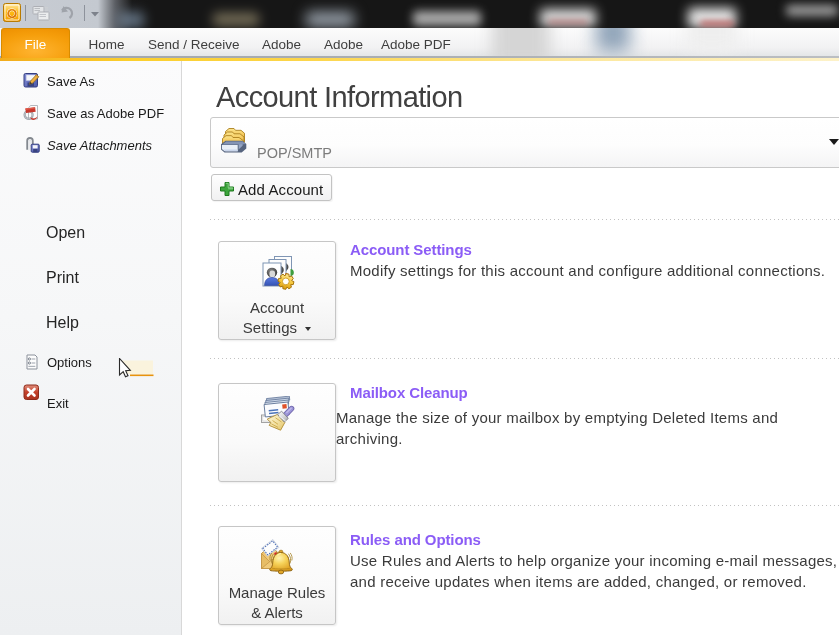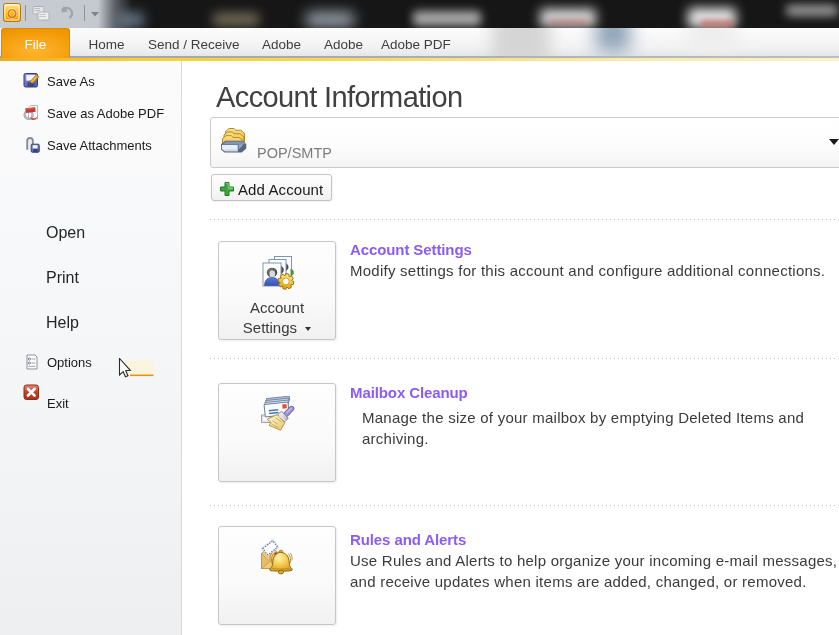--- a/index.html
+++ b/index.html
@@ -192,21 +192,21 @@
       <rect x="1" y="1" width="14.5" height="14.5" rx="2.5" fill="url(#exg)" stroke="#8e2b1a"></rect>
       <path d="M 5 5 L 11.5 11.5 M 11.5 5 L 5 11.5" stroke="#fff" stroke-width="2.6" stroke-linecap="round"></path>
     </svg>
     <svg class="abs" style="left:117px;top:300px;" width="40" height="24" viewBox="0 0 40 24">
       <rect x="4" y="2.5" width="32" height="13.5" fill="#faf3dd"></rect>
       <rect x="13" y="16.5" width="23.5" height="1.6" fill="#e8930c"></rect>
       <path d="M 2.5 0.5 L 2.5 17 L 6.2 13.7 L 8.5 18.8 L 11 17.7 L 8.7 12.7 L 13.3 12.3 Z" fill="#ffffff" stroke="#2a2a2a" stroke-width="1.1"></path>
     </svg>
     <div class="navsmall" style="top:16px;">Save As</div>
     <div class="navsmall" style="top:48px;">Save as Adobe PDF</div>
-    <div class="navsmall" style="top:80px;">Save Attachments</div>
+    <div class="navsmall" style="top:80px;font-style:italic;">Save Attachments</div>
     <div class="navbig" style="top:166px;">Open</div>
     <div class="navbig" style="top:211px;">Print</div>
     <div class="navbig" style="top:256px;">Help</div>
     <div class="navsmall" style="top:297px;">Options</div>
     <div class="navsmall" style="top:338px;">Exit</div>
   </div>
 
   <div id="main" class="abs"></div>
 </div>
 
@@ -319,21 +319,21 @@
     <line x1="27" y1="18.2" x2="32.5" y2="12.6" stroke="#6f66ab" stroke-width="5.6" stroke-linecap="round"></line>
     <line x1="27" y1="18.2" x2="32.5" y2="12.6" stroke="#9c95d8" stroke-width="4" stroke-linecap="round"></line>
     <line x1="27.8" y1="16.6" x2="32.2" y2="12.2" stroke="#bfb9ea" stroke-width="1.4" stroke-linecap="round"></line>
     <path d="M 18.4 18.4 L 8.2 23.2 L 11.8 26.4 L 10.2 29.4 L 21.6 34.2 L 25.9 26.4 Z" fill="url(#brist)" stroke="#b28f35" stroke-width="0.9" stroke-linejoin="round"></path>
     <path d="M 13.5 24.5 l 5.5 3.8 M 16.5 21.8 l 6 4.2 M 12.3 27.8 l 6.8 3.6" stroke="#c8a23f" stroke-width="0.8" fill="none"></path>
     <path d="M 18.6 18.6 L 25.3 26.1 L 29.3 22.4 L 22.6 15.2 Z" fill="url(#ferr)" stroke="#83858a" stroke-width="0.9" stroke-linejoin="round"></path>
     <line x1="20.2" y1="20.2" x2="26.6" y2="24.9" stroke="#fdfdfd" stroke-width="1" opacity="0.9"></line>
   </svg>
 </div>
 <div class="sechead" style="left:350px;top:384px;">Mailbox Cleanup</div>
-<div class="secdesc" style="left:362px;top:407px;">Manage the size of your mailbox by emptying Deleted Items and<br>archiving.</div>
+<div class="secdesc" style="left:336px;top:407px;">Manage the size of your mailbox by emptying Deleted Items and<br>archiving.</div>
 
 <div class="bigbtn" style="top:526px;">
   <svg class="abs" style="left:38px;top:11px;" width="40" height="38" viewBox="0 0 40 38">
     <defs>
       <linearGradient id="envg" x1="0" y1="0" x2="1" y2="0.3">
         <stop offset="0" stop-color="#eebf6a"></stop>
           <stop offset="1" stop-color="#f3d58d"></stop>
       </linearGradient>
       <radialGradient id="bellg" cx="0.42" cy="0.3" r="0.85">
         <stop offset="0" stop-color="#fdf3b3"></stop>
@@ -354,15 +354,16 @@
     <g stroke="#a8862e" stroke-width="1" fill="none" opacity="0.85">
       <path d="M 17.3 27 c -1.6 -2.5 -1.6 -6.5 0.6 -9.5 M 15 25.5 c -1.3 -3.5 -0.6 -7 1.6 -9.8 M 13.2 22.5 c -0.8 -2.8 0 -5.4 1.6 -7.6"></path>
       <path d="M 30.7 27 c 1.6 -2.5 1.6 -6.5 -0.6 -9.5 M 33 25.5 c 1.3 -3.5 0.6 -7 -1.6 -9.8 M 34.8 22.5 c 0.8 -2.8 0 -5.4 -1.6 -7.6"></path>
     </g>
     <rect x="22.3" y="12.3" width="3.4" height="3.2" rx="1.2" fill="#dca62e" stroke="#97680f" stroke-width="0.7"></rect>
     <path d="M 24 14.5 c 4.8 0 8 3.8 8.3 10.5 c 0.1 2.6 0.9 4.3 2.5 5.6 c 0.9 0.7 0.6 1.8 -0.7 2.1 c -2.6 0.6 -17.6 0.6 -20.2 0 c -1.3 -0.3 -1.6 -1.4 -0.7 -2.1 c 1.6 -1.3 2.4 -3 2.5 -5.6 c 0.3 -6.7 3.5 -10.5 8.3 -10.5 z" fill="url(#bellg)" stroke="#8a6010" stroke-width="0.9"></path>
     <path d="M 15.2 30.2 c 2.3 1.1 15.3 1.1 17.6 0" fill="none" stroke="#b07f17" stroke-width="0.9" opacity="0.8"></path>
     <ellipse cx="24" cy="34" rx="2.7" ry="1.9" fill="#e2a82a" stroke="#8a6010" stroke-width="0.8"></ellipse>
     <path d="M 20.5 17.5 c 0.9 -1.3 2.1 -2 3.4 -2.1" fill="none" stroke="#fdf3b3" stroke-width="1.3"></path>
   </svg>
-</div>
-<div class="sechead" style="left:350px;top:531px;">Rules and Alerts</div>
+  <div class="lbl" style="top:56px;">Manage Rules<br>&amp; Alerts</div>
+</div>
+<div class="sechead" style="left:350px;top:531px;">Rules and Options</div>
 <div class="secdesc" style="left:350px;top:550px;">Use Rules and Alerts to help organize your incoming e-mail messages,<br>and receive updates when items are added, changed, or removed.</div>
 
 </body></html>

